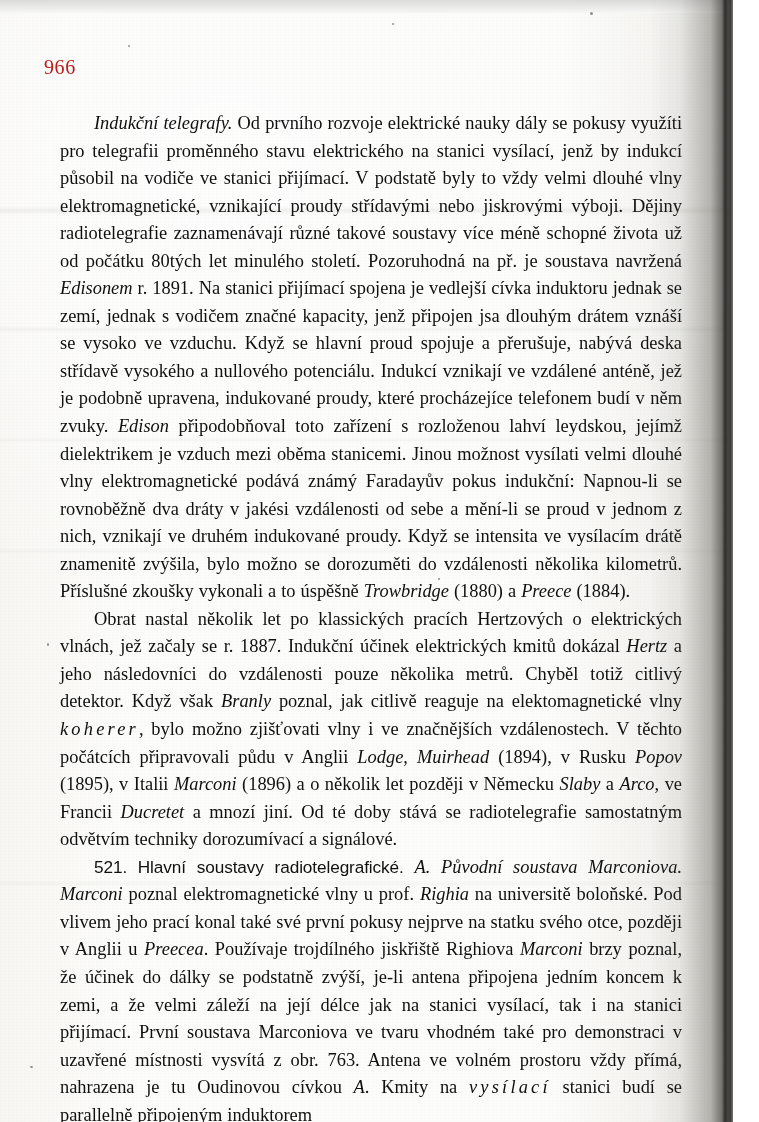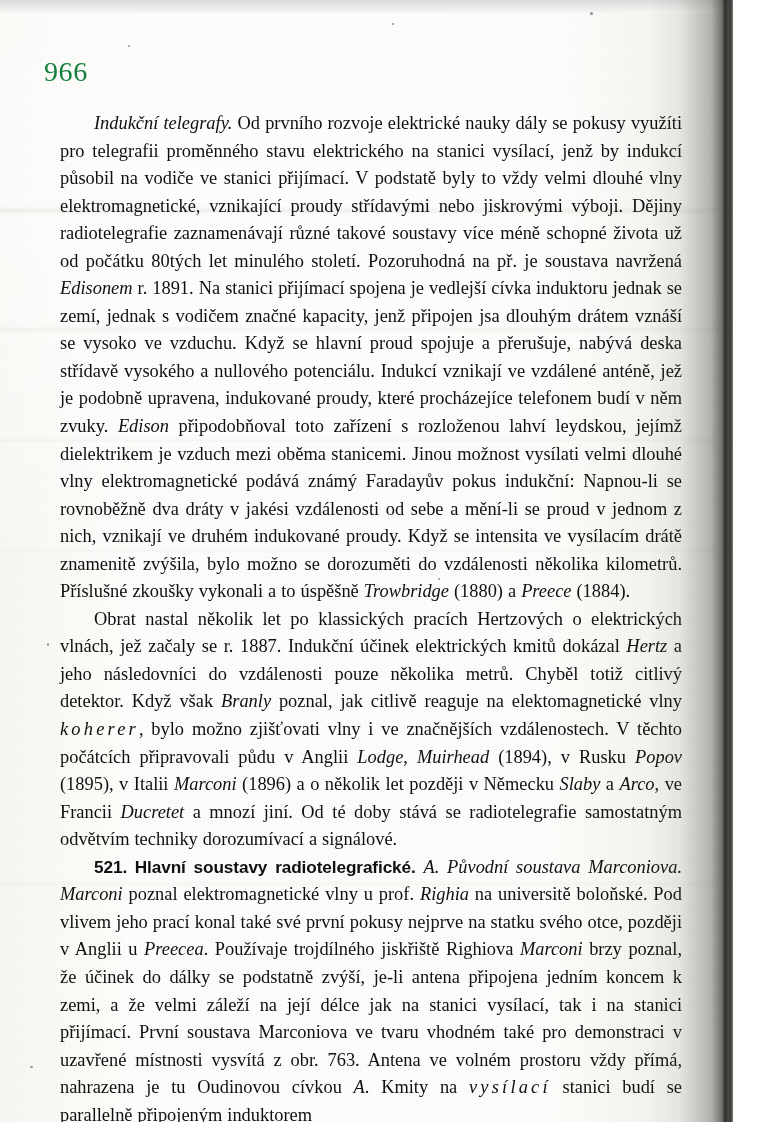--- a/index.html
+++ b/index.html
@@ -110,23 +110,23 @@
   .content {
     position: absolute;
     left: 0; top: 0;
     width: 100%;
     height: 100%;
   }
   .folio {
     position: absolute;
     left: 44px;
     top: 56px;
-    font-size: 28px;
+    font-size: 20px;
     letter-spacing: .6px;
-    color: #15803d;
+    color: #b91c1c;
   }
   .textblock {
     position: absolute;
     left: 60px;
     top: 110px;
     width: 622px;
   }
   p.para {
     margin: 0;
     font-size: 18.4px;
@@ -137,21 +137,21 @@
     word-spacing: .4px;
     -webkit-font-smoothing: antialiased;
   }
   p.para + p.para { margin-top: 0; }
   .indent { display: inline-block; width: 34px; }
   i, .it { font-style: italic; }
   .tracked { letter-spacing: 3.2px; font-style: italic; }
   .sec-num,
   .sec-title {
     font-family: "Liberation Sans", "DejaVu Sans", sans-serif;
-    font-weight: 700;
+    font-weight: 400;
     font-size: 17.2px;
     letter-spacing: -.1px;
   }
   .sec-head-para { margin-top: 11px; }
 
   
   .textblock { filter: contrast(1.04) brightness(.99); }
 </style>
 </head>
 <body>

